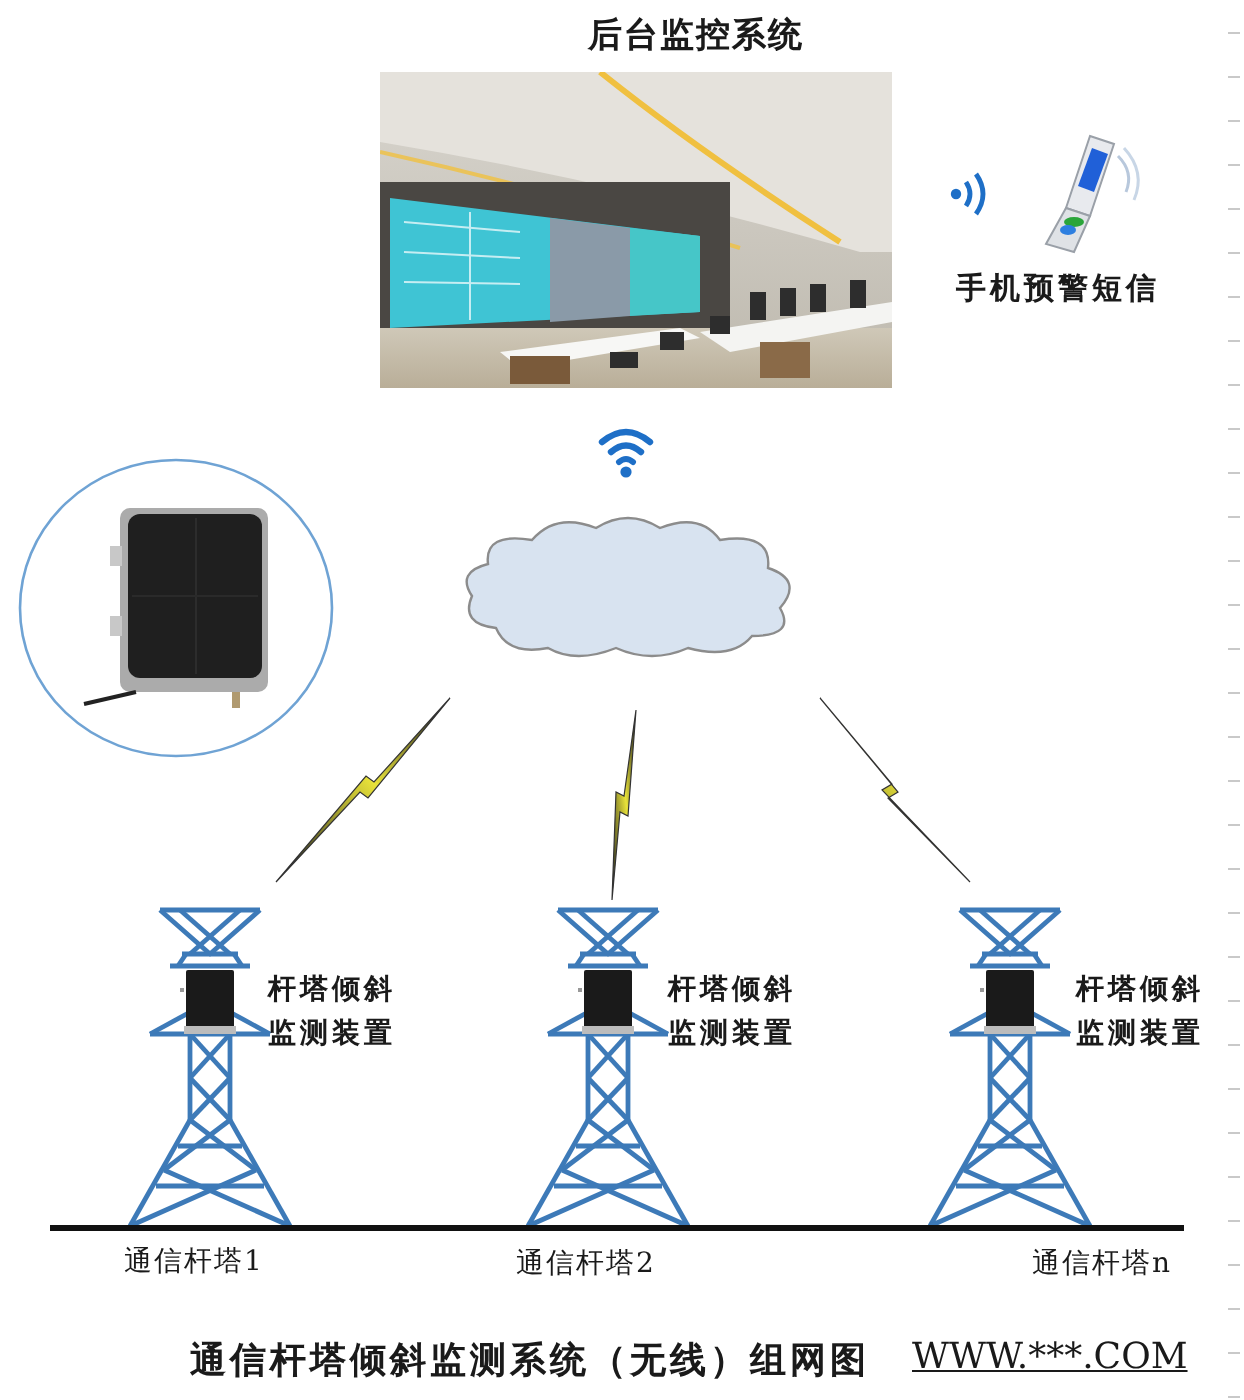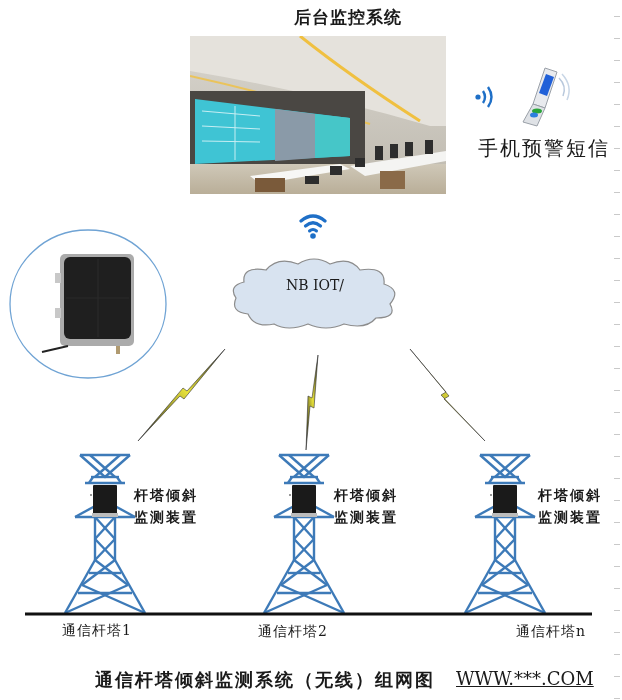--- a/index.html
+++ b/index.html
@@ -1,21 +1,21 @@
 <!DOCTYPE html>
 <html><head>
 <meta charset="utf-8">
 <style>
   html, body { margin: 0; padding: 0; background: #ffffff; }
   body { width: 622px; height: 700px; position: relative; overflow: hidden;
          font-family: "DejaVu Serif", "Liberation Serif", serif; color: #1a1a1a; }
   .abs { position: absolute; }
   .title-top { left: 270px; top: 6px; font-size: 17px; letter-spacing: 1px; font-weight: bold; margin-left: 24px; }
   .control-room { left: 190px; top: 36px; width: 256px; height: 158px; background: #e9e6df; overflow: hidden; }
-  .phone-label { left: 478px; top: 135px; font-size: 20px; letter-spacing: 2px; font-weight: normal; }
+  .phone-label { left: 478px; top: 135px; font-size: 15px; letter-spacing: 2px; font-weight: bold; }
   .cloud-text { left: 270px; top: 275px; font-size: 14px; text-align: center; line-height: 20px; width: 90px; }
   .dev-label { font-size: 14px; line-height: 22px; letter-spacing: 2px; font-weight: bold; }
   .tower-name { font-size: 14px; letter-spacing: 1px; }
   .caption { left: 95px; top: 668px; font-size: 18px; letter-spacing: 2px; font-weight: bold; }
   .caption-url { left: 456px; top: 668px; font-size: 18px; text-decoration: underline; }
   .dashes { right: 2px; top: 0; width: 6px; height: 700px;
             background: repeating-linear-gradient(to bottom, transparent 0 16px, #c9c9c9 16px 17px, transparent 17px 22px); }
 </style>
 </head>
 <body>
@@ -93,21 +93,20 @@
     <circle cx="15" cy="24" r="2.8" fill="#1e6fc7"></circle>
   </svg>
 </div>
 
 <div class="abs" style="left:226px;top:252px;">
   <svg width="178" height="80" viewBox="0 0 178 80">
     <path d="M22 62 Q4 60 10 46 Q2 34 18 30 Q16 14 40 18 Q52 4 72 12 Q88 2 104 12 Q124 4 134 18 Q160 14 158 32 Q176 38 164 52 Q172 66 150 66 Q140 78 118 72 Q100 80 82 72 Q62 80 48 72 Q28 76 22 62 Z" fill="#d8e3f0" stroke="#8c8c8c" stroke-width="1.2"></path>
   </svg>
 </div>
 <div class="abs cloud-text">
-  <div>NB IOT/</div>
 </div>
 
 <div class="abs" style="left:8px;top:228px;">
   <svg width="160" height="152" viewBox="0 0 160 152">
     <ellipse cx="80" cy="76" rx="78" ry="74" fill="#ffffff" stroke="#6fa3d4" stroke-width="1.3"></ellipse>
     <rect x="52" y="26" width="74" height="92" rx="5" fill="#ababab"></rect>
     <rect x="56" y="29" width="67" height="82" rx="6" fill="#1f1f1f"></rect>
     <line x1="90" y1="31" x2="90" y2="109" stroke="#2c2c2c" stroke-width="1"></line>
     <line x1="58" y1="70" x2="121" y2="70" stroke="#2a2a2a" stroke-width="1"></line>
     <rect x="47" y="45" width="6" height="10" fill="#c8c8c8"></rect>

